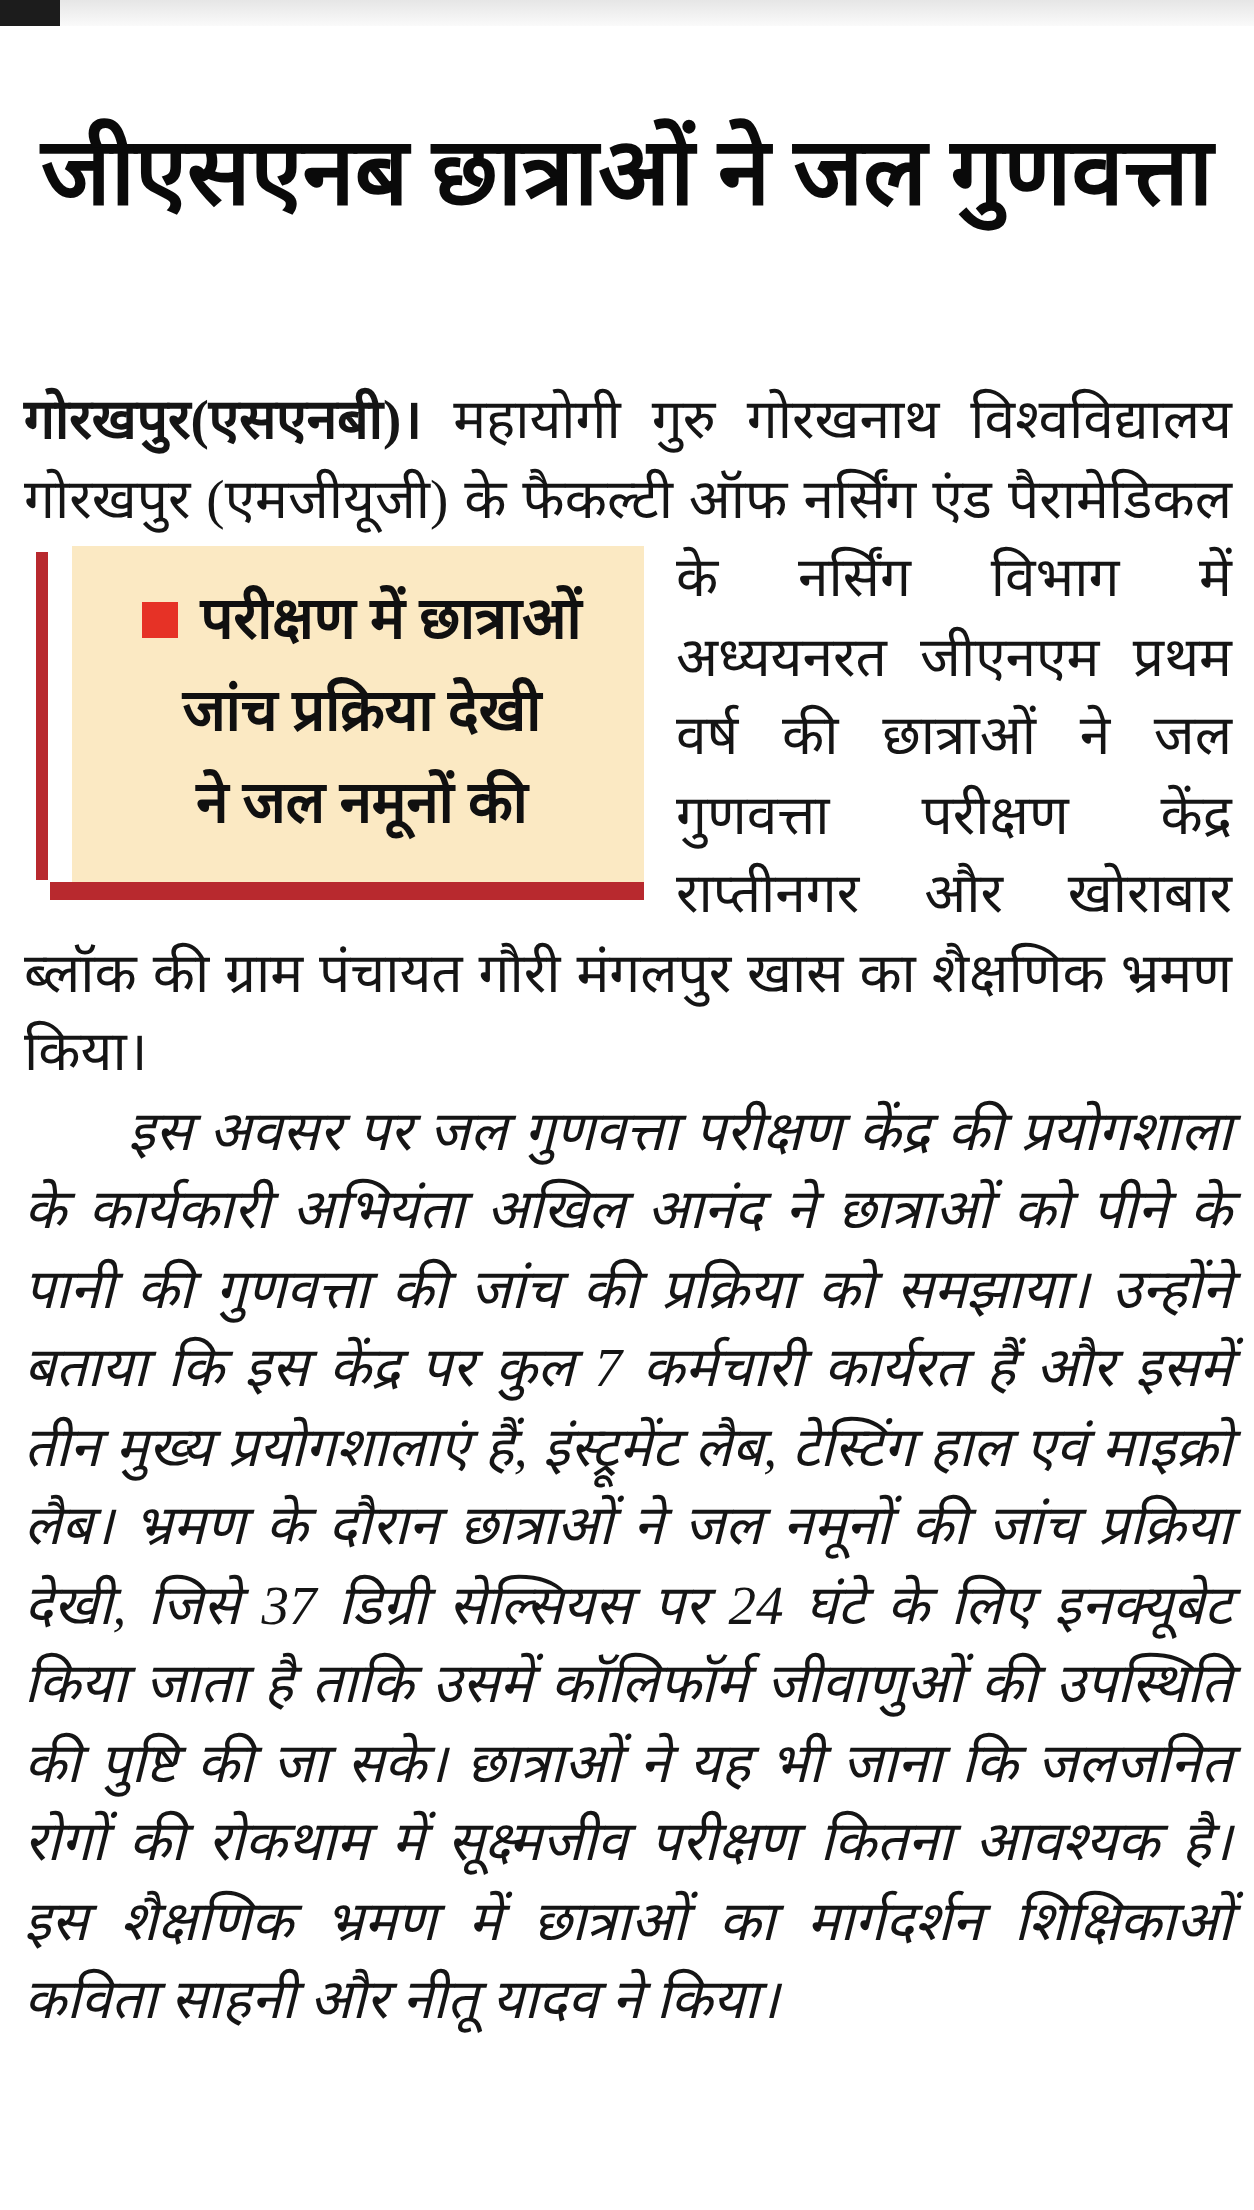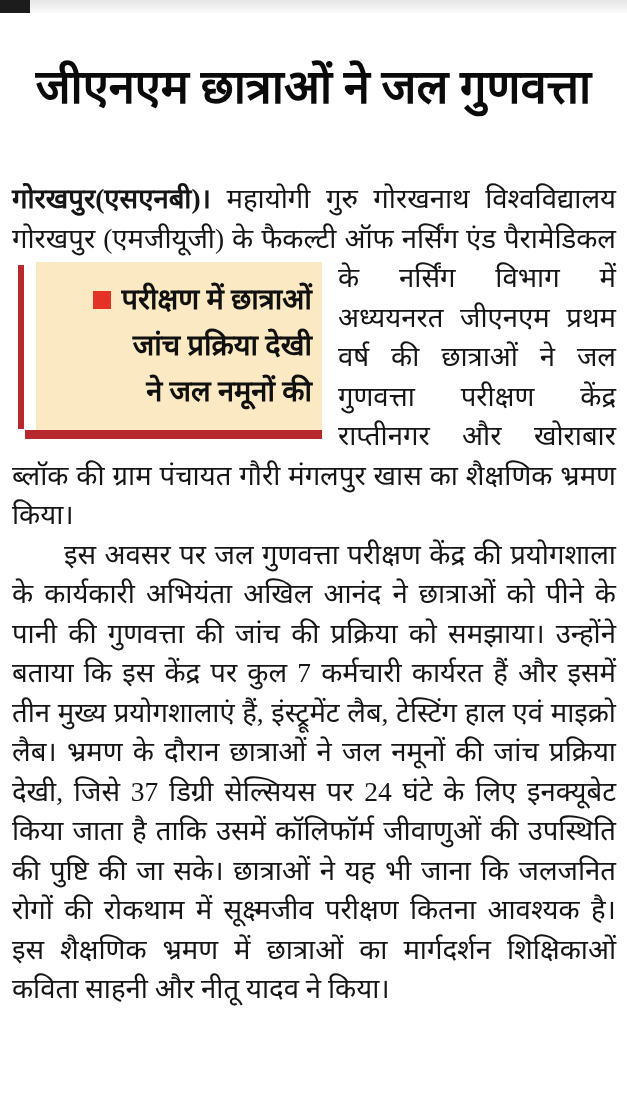--- a/index.html
+++ b/index.html
@@ -29,28 +29,28 @@
     position:absolute;top:16px;left:0;width:100%;
     text-align:center;
     font-weight:bold;
     font-size:47px;
     line-height:80px;
     letter-spacing:0px;
     color:#0a0a0a;
   }
   .headline .hl-line{display:block;}
   .body-text{
-    position:absolute;top:179px;left:12px;width:604px;
+    position:absolute;top:190px;left:12px;width:604px;
     font-size:27.5px;
     line-height:39.5px;
     text-align:justify;
     color:#151515;
   }
   .body-text p{margin:0;padding:0;}
-  .para2{text-indent:52px;}
+  .para2{text-indent:52px;font-style:italic;}
   .dateline{font-weight:bold;}
   
   .hl-float{
     float:left;
     position:relative;
     width:310px;
     margin:4px 16px 2px 0;
     padding-bottom:9px;
     text-indent:0;
   }
@@ -63,41 +63,41 @@
     background:var(--accent-red);
   }
   .hl-box{
     display:block;
     margin-left:24px;
     background:var(--box-bg);
     padding:14px 10px 16px 14px;
     font-weight:bold;
     font-size:29px;
     line-height:46px;
-    text-align:right;
+    text-align:center;
     color:#101010;
   }
   .hl-box .boxline{display:block;white-space:nowrap;}
   .hl-bullet{
     display:inline-block;
     width:18px;height:18px;
     background:var(--bullet-red);
     margin-right:11px;
   }
 </style>
 </head>
 <body>
 
 <div class="page">
 
   <div class="top-band"></div>
   <div class="corner-mark"></div>
 
   <h1 class="headline">
-    <span class="hl-line">जीएनएम छात्राओं ने जल गुणवत्ता</span>
+    <span class="hl-line">जीएसएनब छात्राओं ने जल गुणवत्ता</span>
   </h1>
 
   <div class="body-text">
     <p class="para1">
       <b class="dateline">गोरखपुर(एसएनबी)।</b>
       <span>महायोगी गुरु गोरखनाथ विश्वविद्यालय गोरखपुर (एमजीयूजी) के फैकल्टी ऑफ</span>
       <span class="hl-float">
         <span class="hl-vbar"></span>
         <span class="hl-box">
           <span class="boxline"><span class="hl-bullet"></span><span>परीक्षण में छात्राओं</span></span>

